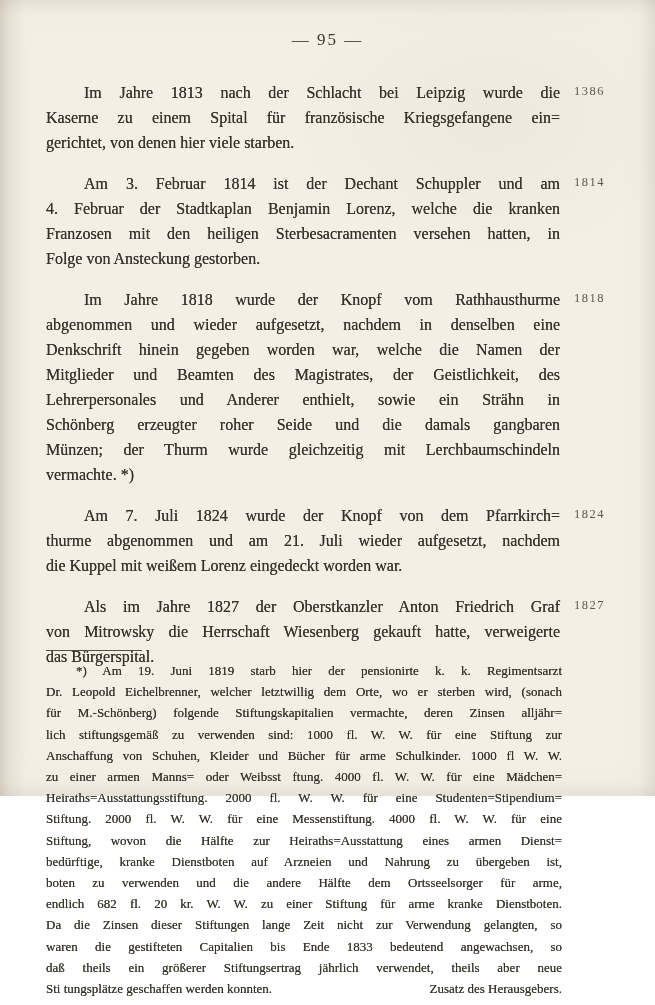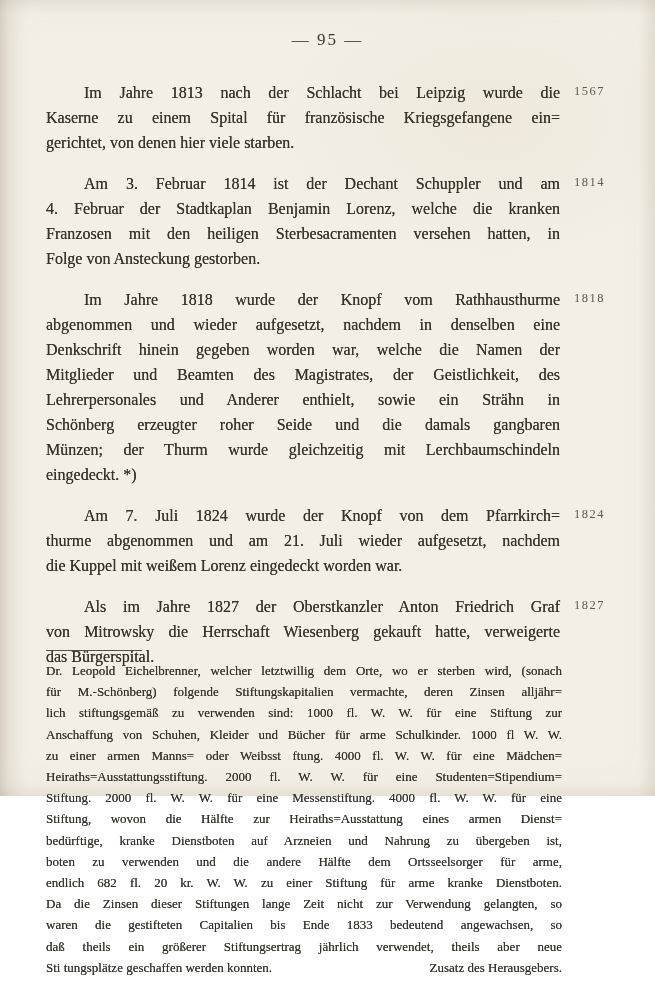--- a/index.html
+++ b/index.html
@@ -60,61 +60,62 @@
   }
 </style>
 </head>
 <body>
 
 <div class="page">
   <div class="page-header">— 95 —</div>
 
   <div class="text-block" id="main-text">
       <div class="paragraph">
-        <span class="year">1567</span>
+        <span class="year">1386</span>
         <div class="line indent">Im Jahre 1813 nach der Schlacht bei Leipzig wurde die</div>
         <div class="line">Kaserne zu einem Spital für französische Kriegsgefangene ein=</div>
         <div class="line last">gerichtet, von denen hier viele starben.</div>
       </div>
       <div class="paragraph">
         <span class="year">1814</span>
         <div class="line indent">Am 3. Februar 1814 ist der Dechant Schuppler und am</div>
         <div class="line">4. Februar der Stadtkaplan Benjamin Lorenz, welche die kranken</div>
         <div class="line">Franzosen mit den heiligen Sterbesacramenten versehen hatten, in</div>
         <div class="line last">Folge von Ansteckung gestorben.</div>
       </div>
       <div class="paragraph">
         <span class="year">1818</span>
         <div class="line indent">Im Jahre 1818 wurde der Knopf vom Rathhausthurme</div>
         <div class="line">abgenommen und wieder aufgesetzt, nachdem in denselben eine</div>
         <div class="line">Denkschrift hinein gegeben worden war, welche die Namen der</div>
         <div class="line">Mitglieder und Beamten des Magistrates, der Geistlichkeit, des</div>
         <div class="line">Lehrerpersonales und Anderer enthielt, sowie ein Strähn in</div>
         <div class="line">Schönberg erzeugter roher Seide und die damals gangbaren</div>
         <div class="line">Münzen; der Thurm wurde gleichzeitig mit Lerchbaumschindeln</div>
-        <div class="line last">eingedeckt. *)</div>
+        <div class="line last">vermachte. *)</div>
       </div>
       <div class="paragraph">
         <span class="year">1824</span>
         <div class="line indent">Am 7. Juli 1824 wurde der Knopf von dem Pfarrkirch=</div>
         <div class="line">thurme abgenommen und am 21. Juli wieder aufgesetzt, nachdem</div>
         <div class="line last">die Kuppel mit weißem Lorenz eingedeckt worden war.</div>
       </div>
       <div class="paragraph">
         <span class="year">1827</span>
         <div class="line indent">Als im Jahre 1827 der Oberstkanzler Anton Friedrich Graf</div>
         <div class="line">von Mitrowsky die Herrschaft Wiesenberg gekauft hatte, verweigerte</div>
         <div class="line last">das Bürgerspital.</div>
       </div>
     </div>
 
   <div class="footnote-sep"></div>
 
   <div class="footnote" id="footnote">
 
+  <div class="fline indent">*) Am 19. Juni 1819 starb hier der pensionirte k. k. Regimentsarzt</div>
       <div class="fline">Dr. Leopold Eichelbrenner, welcher letztwillig dem Orte, wo er sterben wird, (sonach</div>
       <div class="fline">für M.-Schönberg) folgende Stiftungskapitalien vermachte, deren Zinsen alljähr=</div>
       <div class="fline">lich stiftungsgemäß zu verwenden sind: 1000 fl. W. W. für eine Stiftung zur</div>
       <div class="fline">Anschaffung von Schuhen, Kleider und Bücher für arme Schulkinder. 1000 fl W. W.</div>
       <div class="fline">zu einer armen Manns= oder Weibsst ftung. 4000 fl. W. W. für eine Mädchen=</div>
       <div class="fline">Heiraths=Ausstattungsstiftung. 2000 fl. W. W. für eine Studenten=Stipendium=</div>
       <div class="fline">Stiftung. 2000 fl. W. W. für eine Messenstiftung. 4000 fl. W. W. für eine</div>
       <div class="fline">Stiftung, wovon die Hälfte zur Heiraths=Ausstattung eines armen Dienst=</div>
       <div class="fline">bedürftige, kranke Dienstboten auf Arzneien und Nahrung zu übergeben ist,</div>
       <div class="fline">boten zu verwenden und die andere Hälfte dem Ortsseelsorger für arme,</div>

